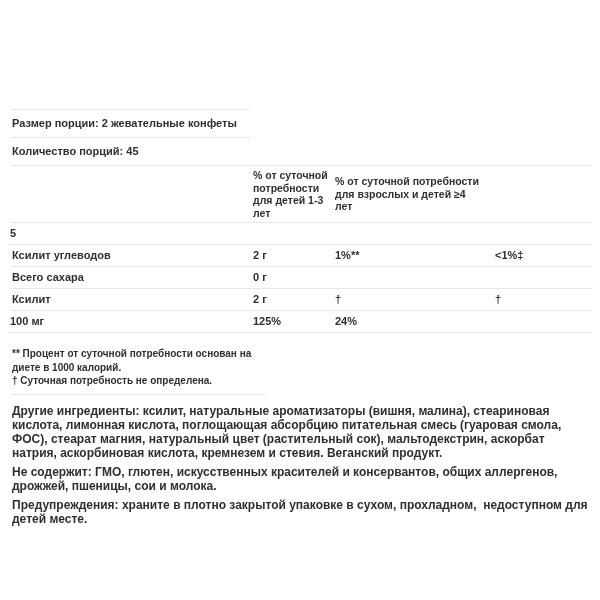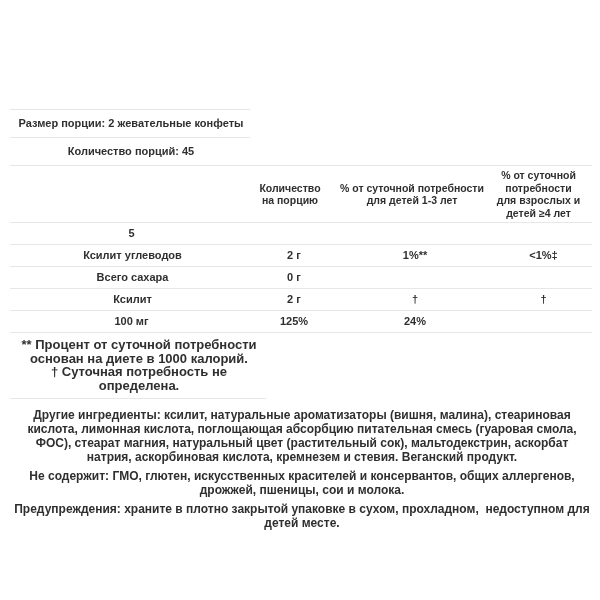--- a/index.html
+++ b/index.html
@@ -4,21 +4,21 @@
 <style>
   * { margin: 0; padding: 0; box-sizing: border-box; }
   html, body { width: 600px; height: 600px; }
   body {
     background: #ffffff;
     font-family: "Liberation Sans", "DejaVu Sans", sans-serif;
     font-weight: 700;
     color: #2f2f2f;
     overflow: hidden;
   }
-  .sheet { width: 600px; height: 600px; padding: 109px 8px 0 10px; text-align: center; }
+  .sheet { width: 600px; height: 600px; padding: 109px 8px 0 10px; }
 
   
   .serving-block { width: 240px; }
   .serving-row {
     border-top: 1px solid #e7e7e7;
     padding: 7px 0 7px 2px;
     font-size: 11px;
     line-height: 13px;
   }
 
@@ -29,25 +29,25 @@
   .t-header .c2 { padding-right: 8px; }
   .t-header .c3 { padding-right: 6px; }
   .t-header .c4 { padding-right: 10px; }
   .data-row { border-top: 1px solid #e7e7e7; font-size: 11px; line-height: 13px; }
   .data-row > div { padding: 4px 0; }
   .data-row .c1 { padding-left: 2px; }
 
   
   .footnotes {
     width: 256px;
-    margin-top: 5px;
+    margin-top: 14px;
     padding-bottom: 6px;
     padding-left: 2px;
     border-bottom: 1px solid #e7e7e7;
-    font-size: 13px;
+    font-size: 10px;
     line-height: 13.5px;
   }
 
   
   .para { margin-top: 9px; font-size: 12px; line-height: 14px; padding-left: 2px; }
   .para + .para { margin-top: 5px; }
   .pre { white-space: pre-wrap; }
 </style>
 </head>
 <body>
@@ -61,21 +61,20 @@
     </div>
     <div class="serving-row">
       <span>Количество порций:</span>
       <span>45</span>
     </div>
   </div>
 
   <div class="facts">
     <div class="t-row t-header">
       <div class="c1"></div>
-      <div class="c2">Количество на порцию</div>
       <div class="c3">% от суточной потребности для детей 1-3 лет</div>
       <div class="c4">% от суточной потребности для взрослых и детей ≥4 лет</div>
     </div>
 
     <div class="t-row data-row">
       <div class="c2">5</div>
       <div class="c3"></div>
       <div class="c4"></div>
     </div>
     <div class="t-row data-row">

